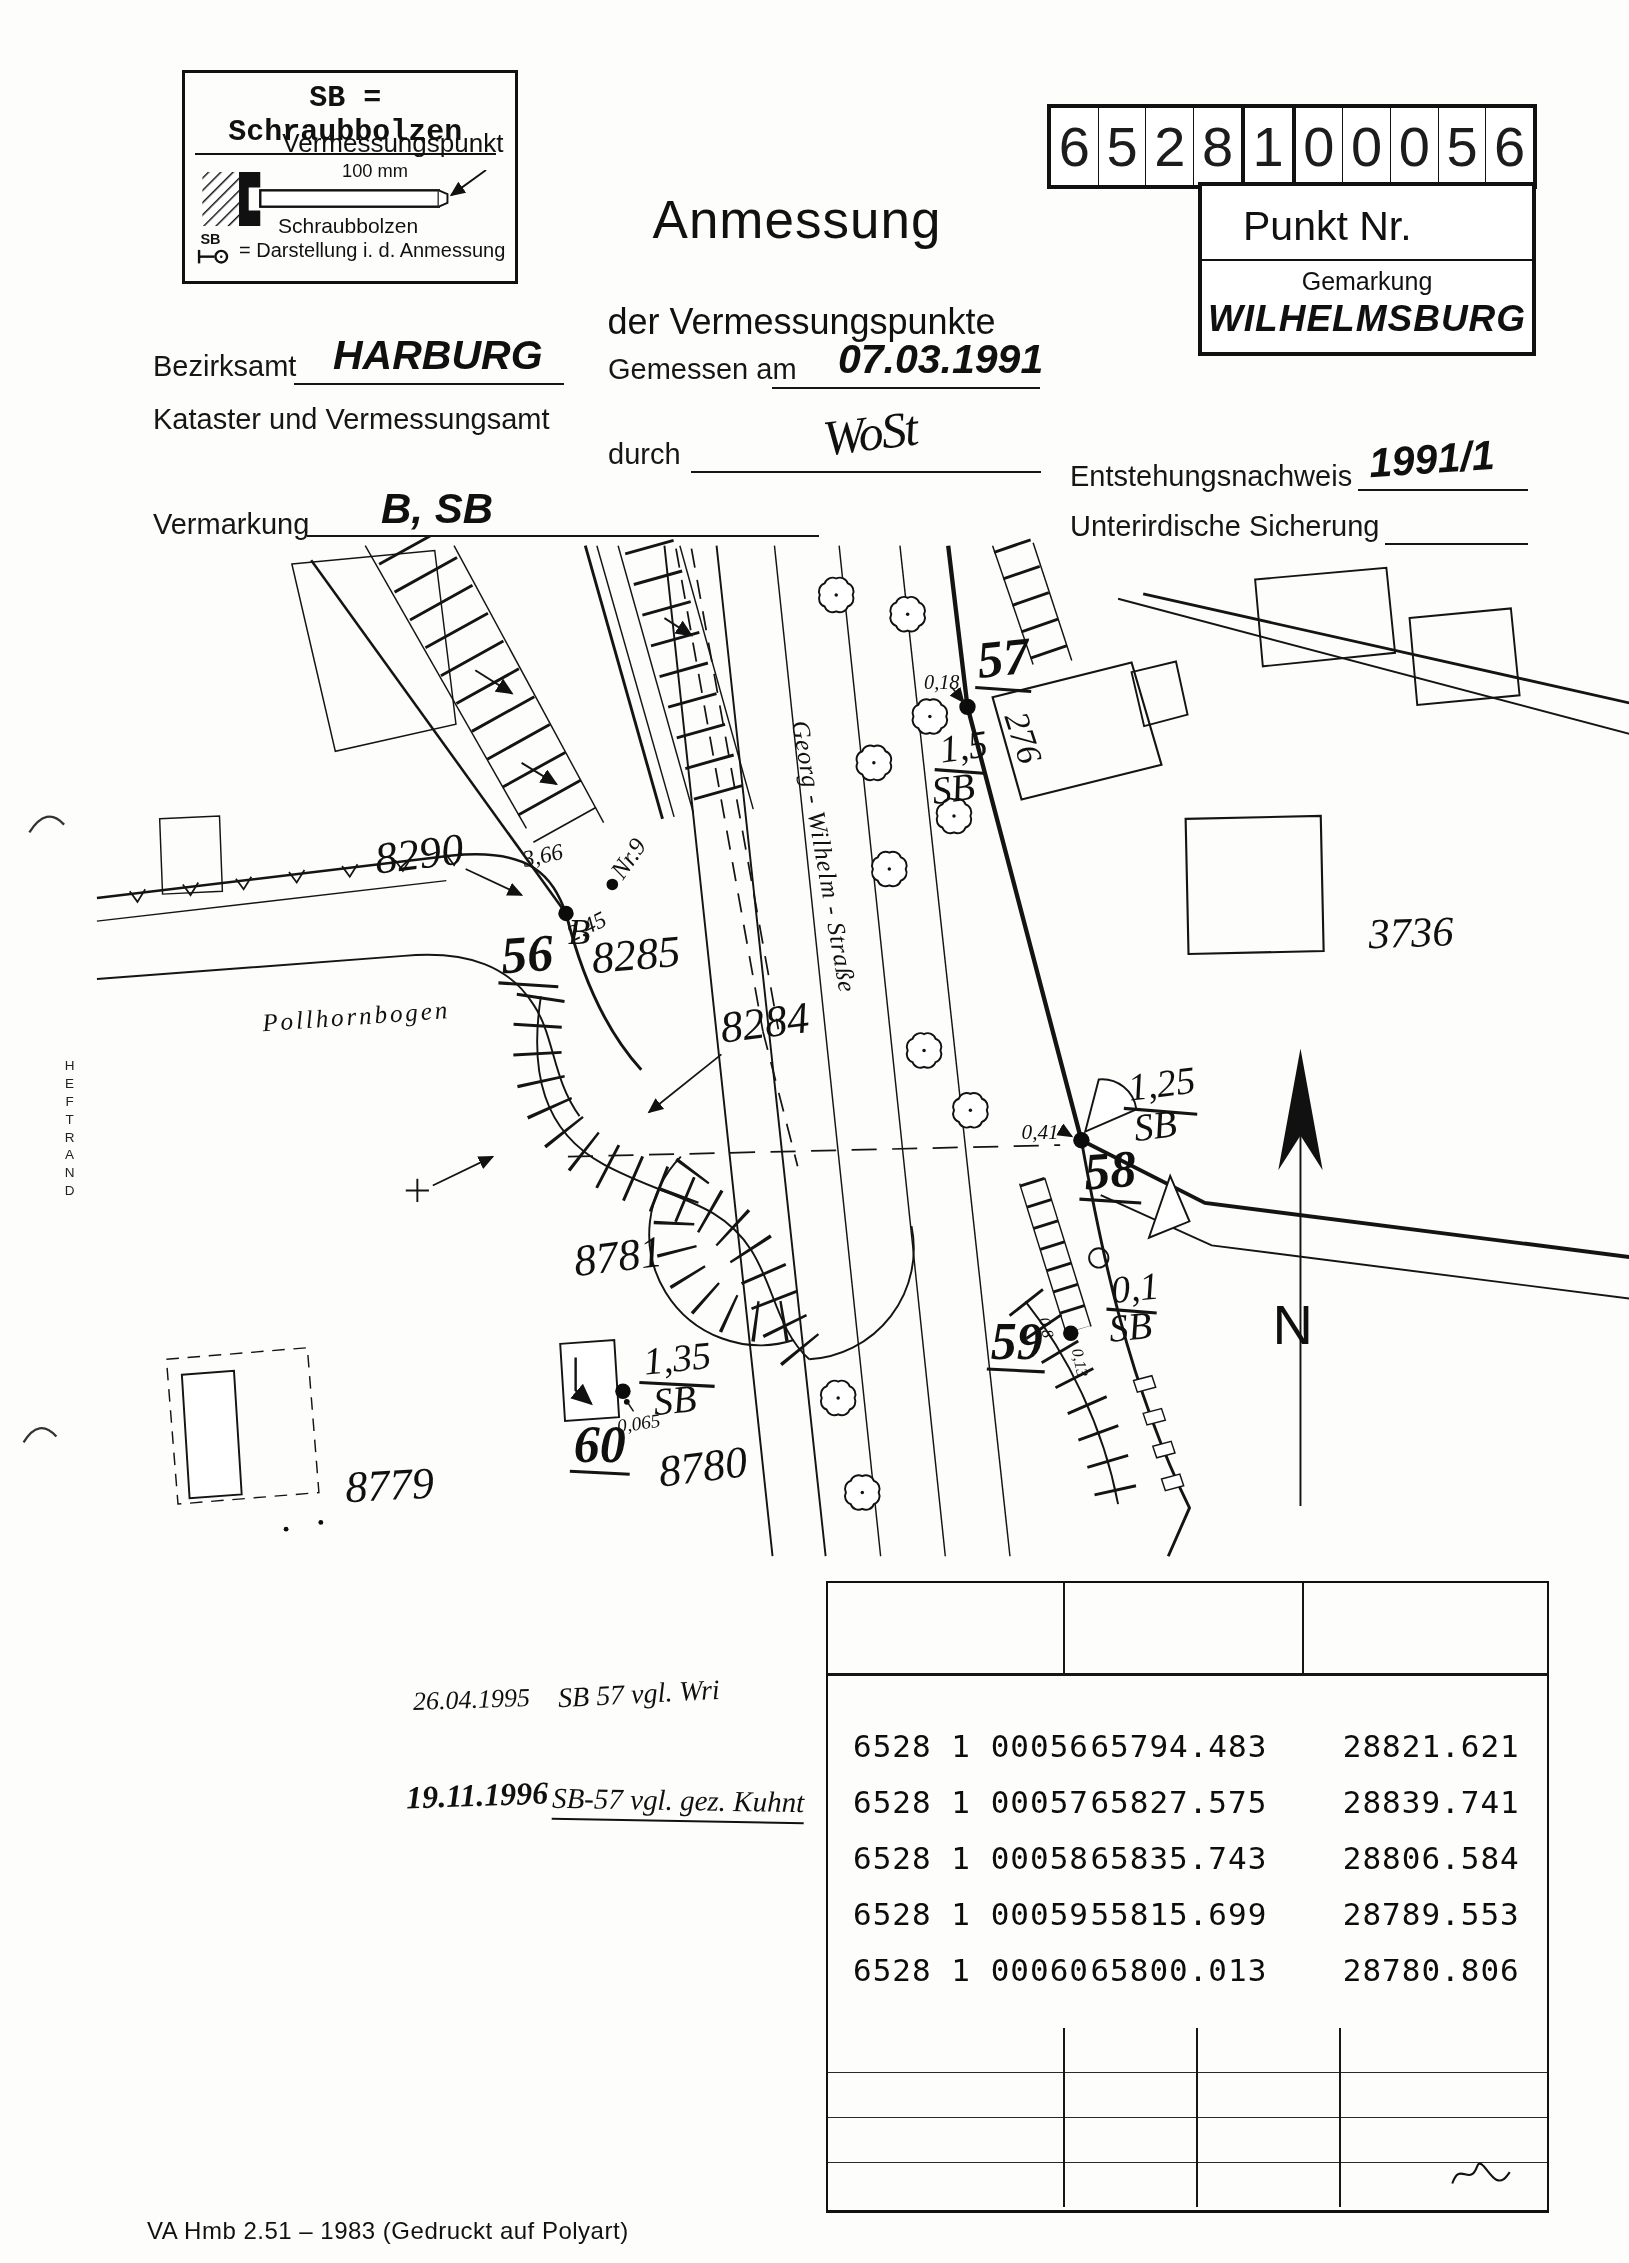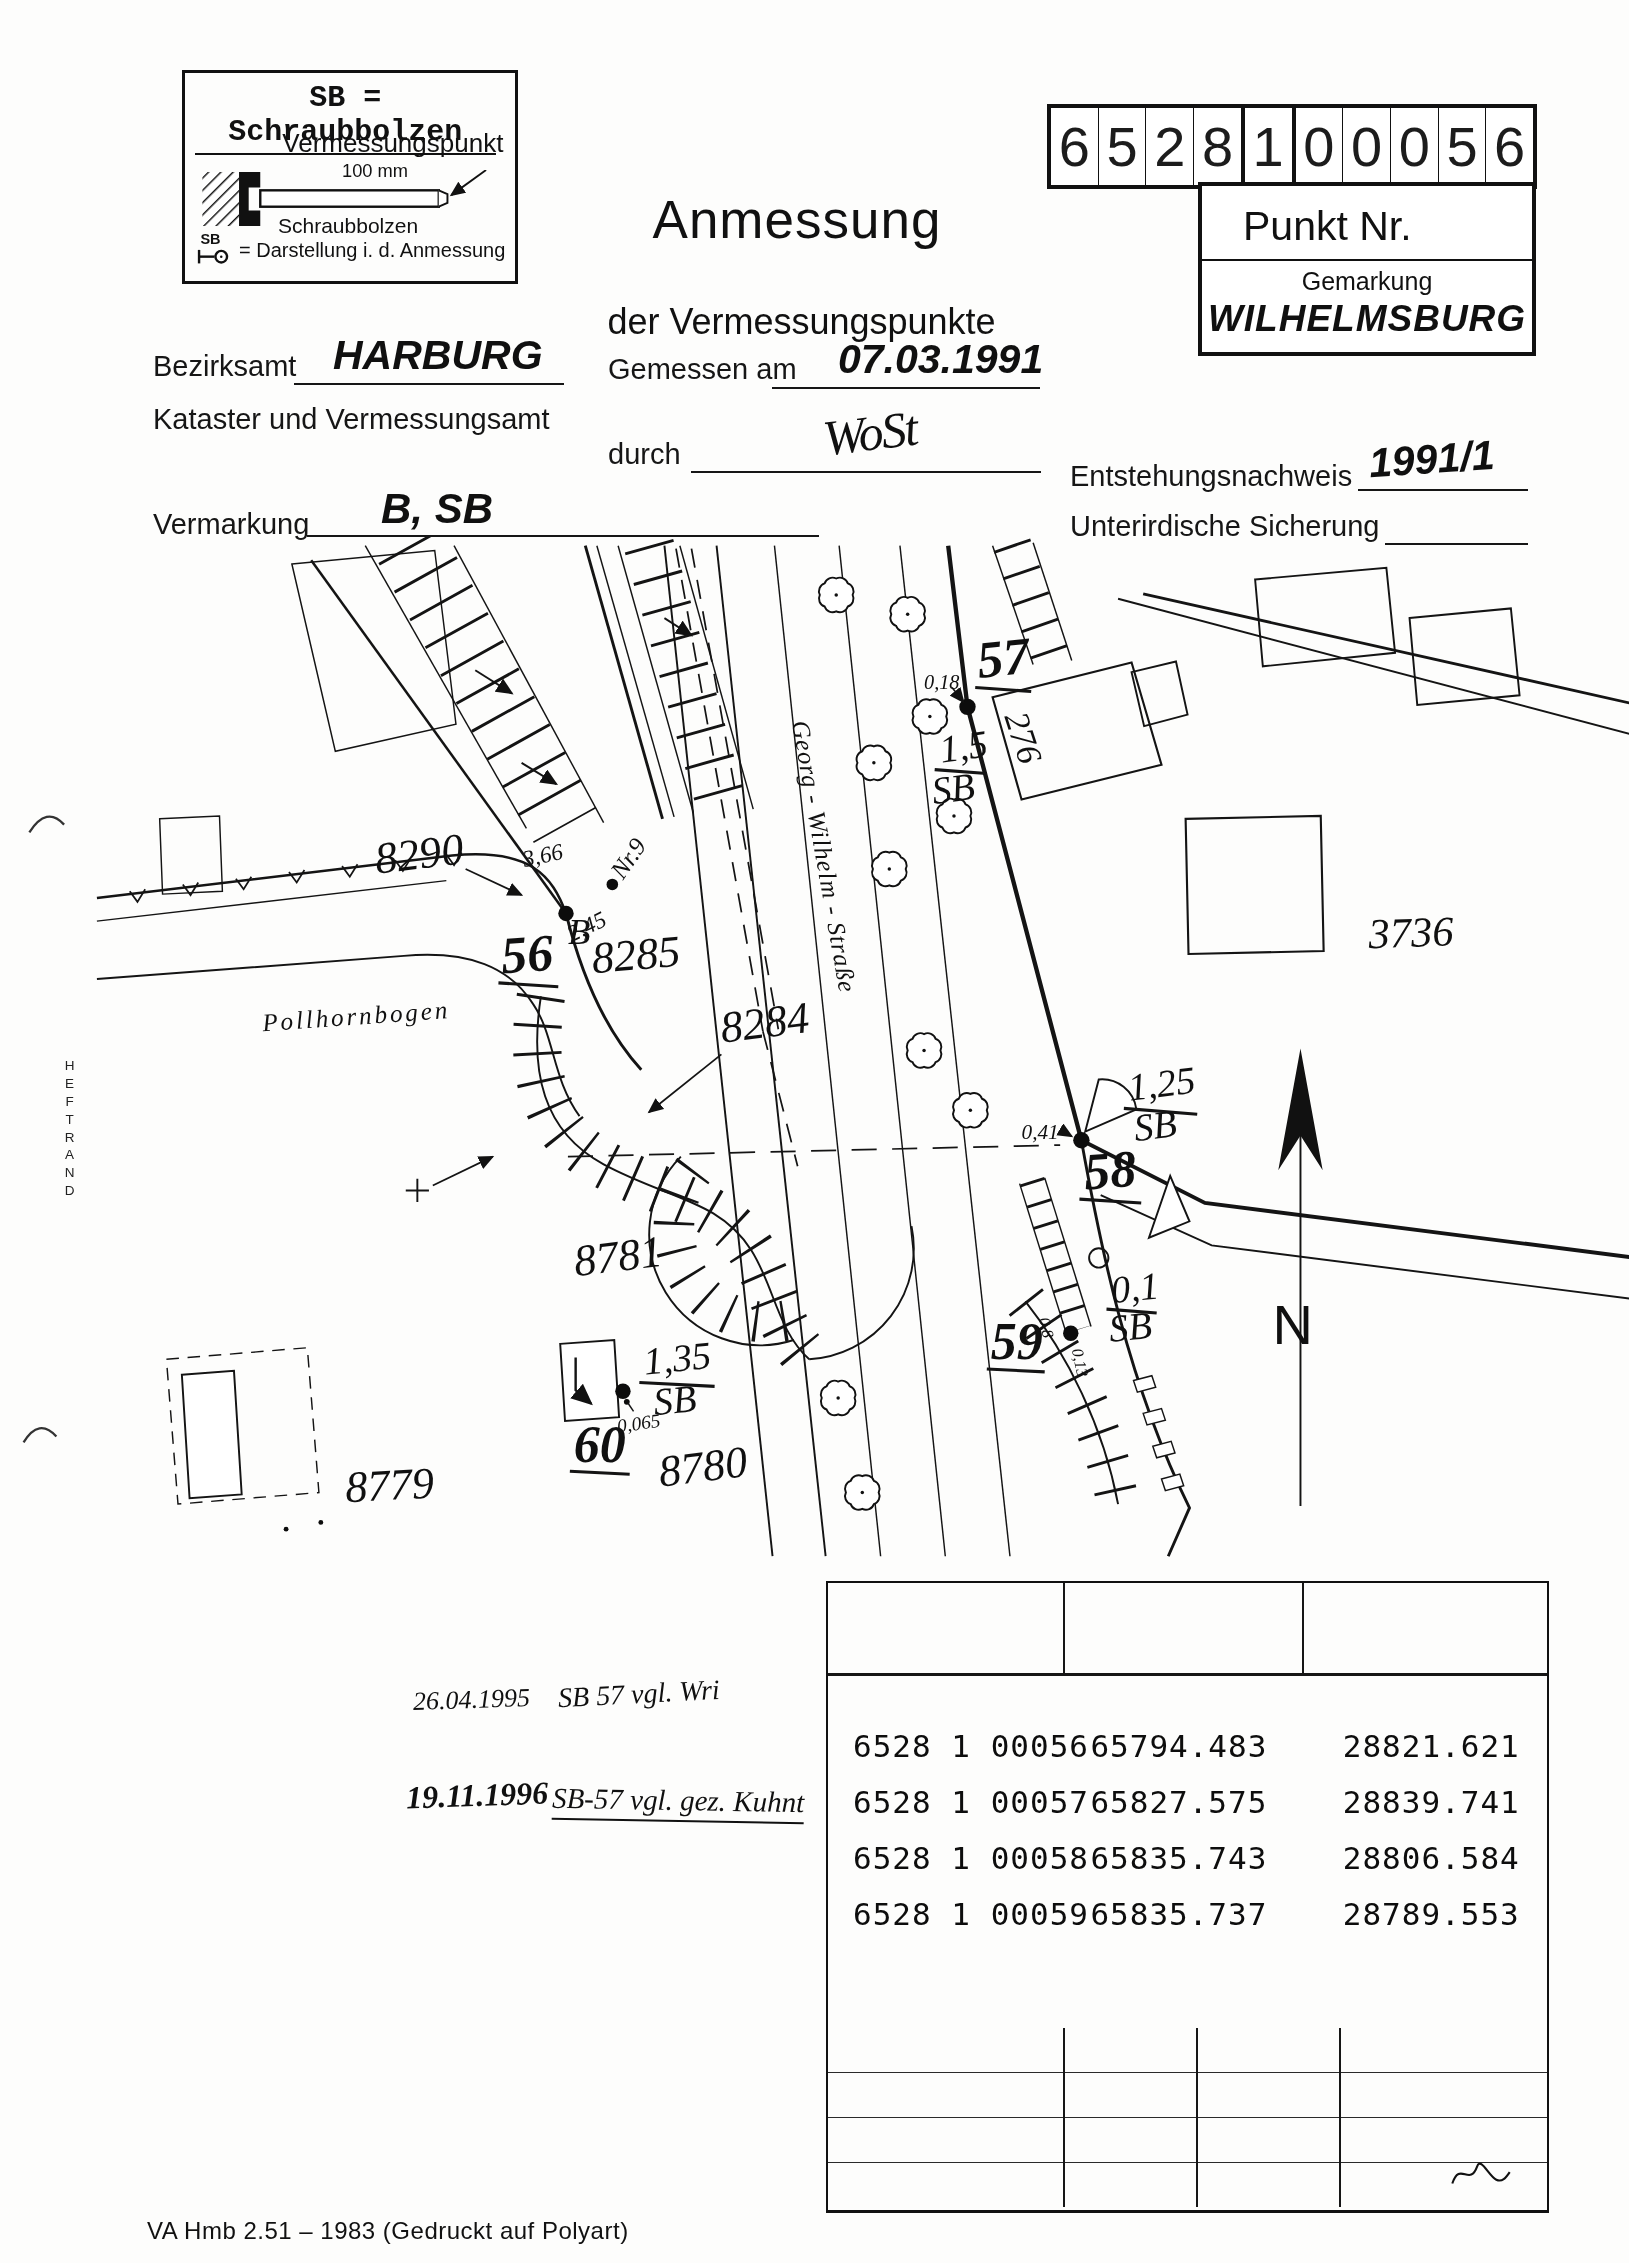--- a/index.html
+++ b/index.html
@@ -344,22 +344,27 @@
       <span class="cx">65827.575</span>
       <span class="cy">28839.741</span>
     </div>
     <div class="crow" style="top:257px;">
       <span class="cid">6528 1 00058</span>
       <span class="cx">65835.743</span>
       <span class="cy">28806.584</span>
     </div>
     <div class="crow" style="top:313px;">
       <span class="cid">6528 1 00059</span>
-      <span class="cx">65835.737</span>
+      <span class="cx">55815.699</span>
       <span class="cy">28789.553</span>
+    </div>
+    <div class="crow" style="top:369px;">
+      <span class="cid">6528 1 00060</span>
+      <span class="cx">65800.013</span>
+      <span class="cy">28780.806</span>
     </div>
 
     <div class="rgrid" style="left:0;right:0;top:445px;height:179px;"></div>
     <div class="vline" style="left:235px;top:445px;height:179px;"></div>
     <div class="vline" style="left:368px;top:445px;height:179px;"></div>
     <div class="vline" style="left:511px;top:445px;height:179px;"></div>
   </div>
 
   <svg class="abs" style="left:1446px;top:2151px;" width="70" height="44" viewBox="0 0 72 46">
     <path d="M6,34 C14,10 24,38 32,16 C36,6 44,26 52,30 C58,33 62,28 66,22" stroke="#111" stroke-width="2.2" fill="none"></path>

